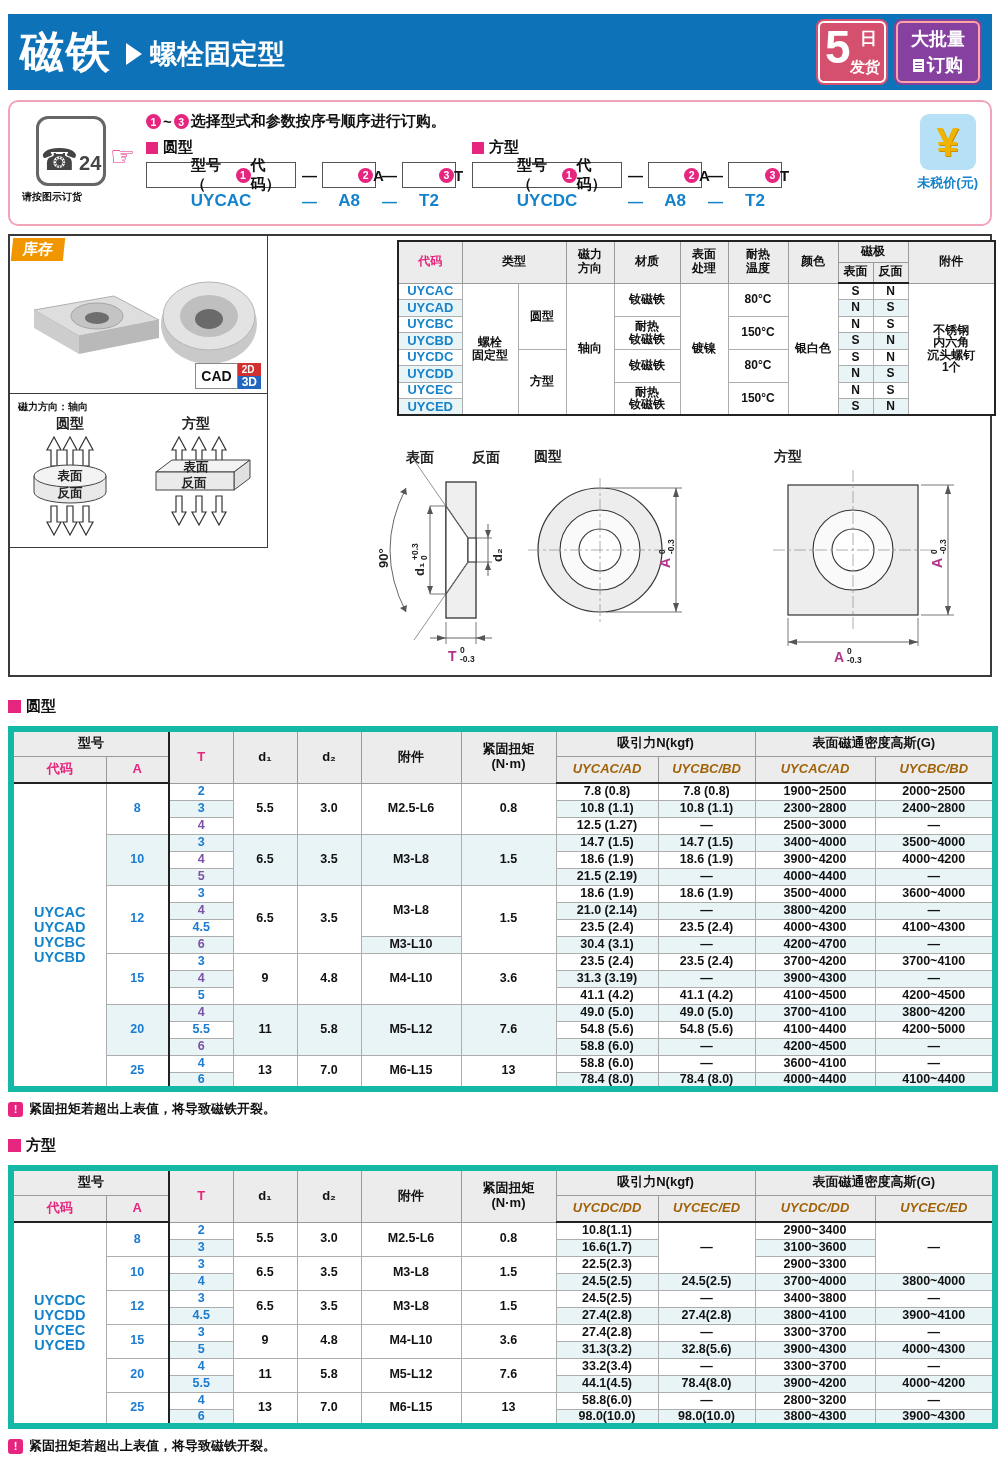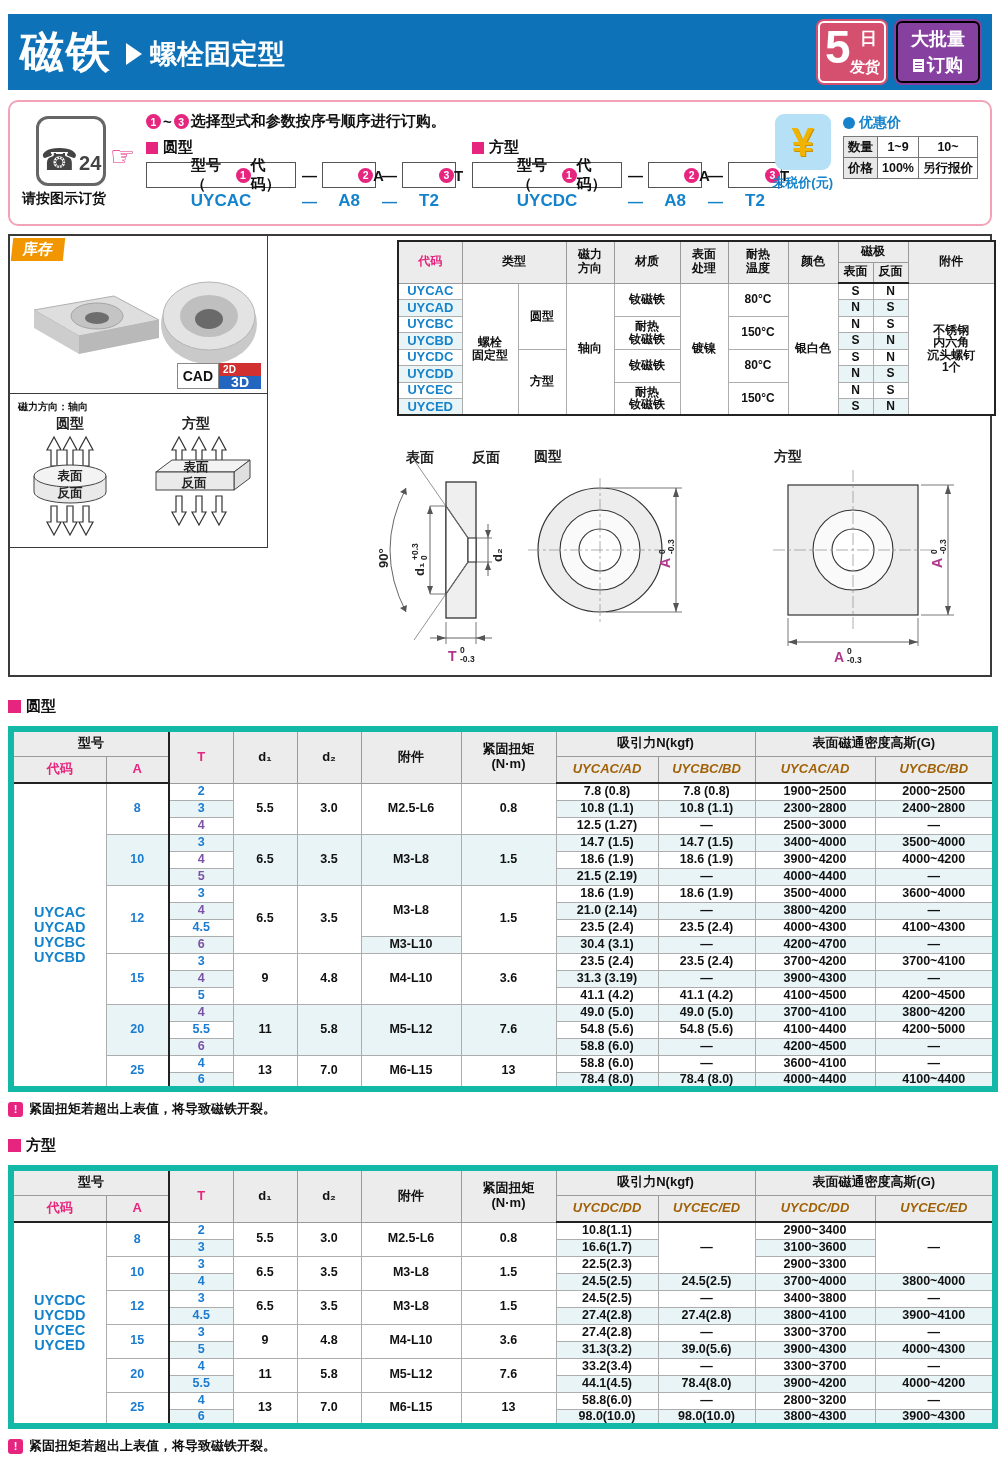--- a/index.html
+++ b/index.html
@@ -12,37 +12,37 @@
   .tb-title{font-size:44px;font-weight:bold;color:#fff;letter-spacing:2px;}
   .tb-arrow{width:0;height:0;border-left:16px solid #fff;border-top:11px solid transparent;
             border-bottom:11px solid transparent;margin:4px 8px 0 14px;}
   .tb-sub{font-size:27px;font-weight:bold;color:#fff;margin-top:4px;}
   .tb-spacer{flex:1;}
   .badge5{position:relative;width:64px;height:58px;background:#d5506f;border:2px solid #fff;
           box-shadow:0 0 0 2px #d5506f;border-radius:6px;margin-right:10px;color:#fff;}
   .badge5 .b5{position:absolute;left:5px;top:-3px;font-size:46px;font-weight:bold;}
   .badge5 .bd{position:absolute;right:7px;top:4px;font-size:17px;font-weight:bold;}
   .badge5 .bf{position:absolute;right:4px;bottom:4px;font-size:15px;font-weight:bold;}
-  .badgeB{width:80px;height:58px;background:#8640a0;border:2px solid #000000;box-shadow:0 0 0 2px #8640a0;
+  .badgeB{width:80px;height:58px;background:#8640a0;border:2px solid #fca5a5;box-shadow:0 0 0 2px #8640a0;
           border-radius:6px;display:flex;flex-direction:column;align-items:center;justify-content:center;
           gap:2px;color:#fff;}
   .badgeB .l1{font-size:18px;font-weight:bold;}
   .badgeB .l2{font-size:18px;font-weight:bold;display:flex;align-items:center;gap:3px;}
   .doc-ico{width:11px;height:13px;background:#fff;position:relative;display:inline-block;}
   .doc-ico::before{content:"";position:absolute;left:2px;top:3px;width:7px;height:1.5px;background:#8640a0;
                    box-shadow:0 3px 0 #8640a0,0 6px 0 #8640a0;}
 
   
   .orderbox{margin:10px 8px 0;height:126px;border:2.5px solid #f2a3b8;border-radius:10px;
             position:relative;box-sizing:border-box;background:#fff;}
   .phonebox{position:absolute;left:26px;top:14px;width:64px;height:64px;border:3px solid #666;
             border-radius:12px;display:flex;align-items:flex-end;justify-content:center;color:#444;}
   .phonebox .ph{font-size:30px;line-height:30px;margin-bottom:8px;}
   .phonebox .p24{font-size:20px;font-weight:bold;margin:0 0 8px 1px;}
-  .phone-cap{position:absolute;left:12px;top:88px;font-size:14px;font-weight:bold;}
+  .phone-cap{position:absolute;left:12px;top:88px;font-size:10px;font-weight:bold;}
   .finger{position:absolute;left:100px;top:38px;color:#e5257e;font-size:28px;font-weight:bold;}
   .instr{position:absolute;left:136px;top:10px;display:flex;align-items:center;gap:2px;
          font-size:15px;font-weight:bold;}
   .cnum{display:inline-flex;width:15px;height:15px;border-radius:50%;background:#e5257e;color:#fff;
         font-size:10.5px;font-weight:bold;align-items:center;justify-content:center;flex:0 0 auto;}
   .ogroup{position:absolute;top:36px;}
   .og-round{left:136px;}
   .og-square{left:462px;}
   .og-head{display:flex;align-items:center;font-size:15px;font-weight:bold;}
   .sqpink{width:12px;height:12px;background:#e5257e;display:inline-block;margin-right:5px;}
@@ -75,21 +75,21 @@
              border-right:1.5px solid #3a3a3a;border-bottom:1.5px solid #3a3a3a;box-sizing:border-box;}
   .imgbox{position:absolute;left:0;top:0;width:100%;height:158px;border-bottom:1.5px solid #3a3a3a;
           box-sizing:border-box;}
   .stock{position:absolute;left:2px;top:2px;background:#f29600;color:#fff;font-weight:bold;
          font-size:15px;padding:2px 11px;transform:skewX(-6deg);}
   .cadbadge{position:absolute;right:6px;bottom:4px;display:flex;align-items:stretch;}
   .cadtxt{background:#fff;border:1.5px solid #888;font-weight:bold;font-size:14px;
           display:flex;align-items:center;padding:0 5px;}
   .cadstack{display:flex;flex-direction:column;}
   .cad2d{background:#d03030;color:#fff;font-size:10px;font-weight:bold;padding:0 4px;line-height:13px;}
-  .cad3d{background:#2366c0;color:#fff;font-size:14px;font-weight:bold;padding:0 12px;line-height:13px;}
+  .cad3d{background:#2366c0;color:#fff;font-size:12px;font-weight:bold;padding:0 4px;line-height:13px;}
   .dirbox{position:absolute;left:0;top:158px;width:100%;height:152px;padding:6px 8px;box-sizing:border-box;}
   .dir-title{font-size:10px;font-weight:bold;}
   .spec-pos{position:absolute;left:387px;top:4px;}
   .drawings{position:absolute;left:358px;top:210px;}
 
   
   table.dt{border-collapse:collapse;table-layout:fixed;background:#fff;}
   table.dt th,table.dt td{white-space:pre-line;text-align:center;vertical-align:middle;
        overflow:hidden;padding:0 2px;box-sizing:border-box;}
   table.dt th{border:1px solid #9a9a9a;background:#ececec;font-weight:bold;line-height:1.15;}
@@ -230,40 +230,20 @@
         <span class="c2">T2</span>
       </div>
     </div>
 
     <div class="price">
       <div class="yen-col">
         <div class="yen-tile">
           <span>¥</span>
           </div>
         <div class="yen-cap">未税价(元)</div>
-      </div>
-      <div>
-        <div class="disc-head">
-            <span class="bluedot"></span>
-          <span>优惠价</span>
-          </div>
-        <table class="ptable">
-          <tbody>
-              <tr>
-            <td class="hd">数量</td>
-            <td>1~9</td>
-            <td>10~</td>
-          </tr>
-          <tr>
-            <td class="hd">价格</td>
-            <td>100%</td>
-            <td>另行报价</td>
-          </tr>
-        </tbody>
-          </table>
       </div>
     </div>
   </div>
 
   <div class="mainbox">
     <div class="leftpanel">
       <div class="imgbox">
         <span class="stock">库存</span>
         <svg width="250" height="118" viewBox="0 0 250 118" style="position:absolute;left:4px;top:22px">
           <polygon points="20,52 100,38 145,62 65,78" fill="#dedede" stroke="#b0b0b0"></polygon>
@@ -830,21 +810,21 @@
           <td rowspan="2">M4-L10</td>
           <td rowspan="2">3.6</td>
           <td>27.4(2.8)</td>
           <td>—</td>
           <td>3300~3700</td>
           <td>—</td>
         </tr>
         <tr>
           <td class="t b">5</td>
           <td>31.3(3.2)</td>
-          <td>39.0(5.6)</td>
+          <td>32.8(5.6)</td>
           <td>3900~4300</td>
           <td>4000~4300</td>
         </tr>
         <tr class="g">
           <td rowspan="2" class="a">20</td>
           <td class="t b">4</td>
           <td rowspan="2">11</td>
           <td rowspan="2">5.8</td>
           <td rowspan="2">M5-L12</td>
           <td rowspan="2">7.6</td>

